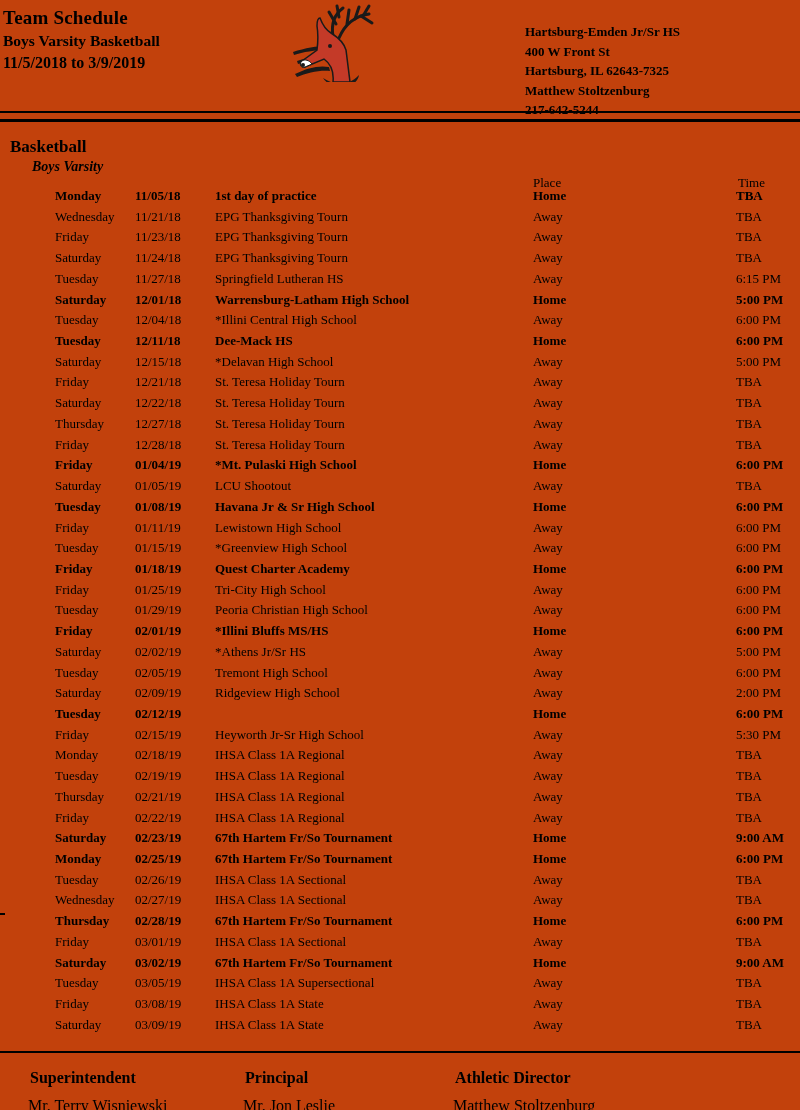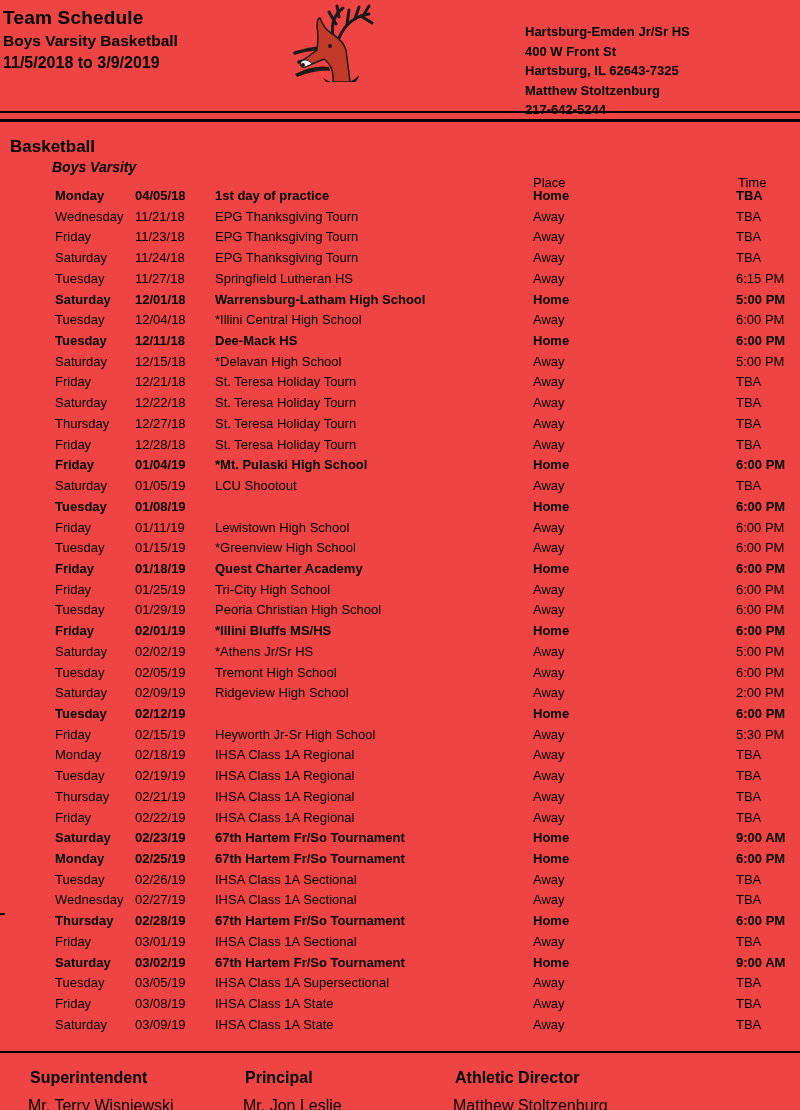--- a/index.html
+++ b/index.html
@@ -1,31 +1,31 @@
 <!DOCTYPE html>
 <html><head>
 <meta charset="utf-8">
 <style>
   html,body{margin:0;padding:0;background:#fff;}
-  .page{position:relative;width:800px;height:1110px;background:#ef4444;overflow:hidden;
-        font-family:Liberation Sans, sans-serif;color:#000;}
+  .page{position:relative;width:800px;height:1110px;background:#c2410c;overflow:hidden;
+        font-family:Liberation Serif, serif;color:#000;}
   .abs{position:absolute;}
   .b{font-weight:bold;}
   
   .title-line1{left:3px;top:7px;font-size:19px;font-weight:bold;letter-spacing:.2px;}
   .title-line2{left:3px;top:32px;font-size:15.5px;font-weight:bold;}
   .title-line3{left:3px;top:54px;font-size:16px;font-weight:bold;}
   .logo{left:293px;top:2px;width:82px;height:80px;}
   .org-block{left:525px;top:22px;font-size:13px;font-weight:bold;line-height:19.5px;}
   
   .rule-a{left:0;top:111px;width:800px;height:2px;background:#000;}
   .rule-b{left:0;top:119px;width:800px;height:3px;background:#000;}
   
   .sport{left:10px;top:137px;font-size:17px;font-weight:bold;}
-  .team{left:32px;top:159px;font-size:14px;font-weight:bold;font-style:italic;margin-left:20px;}
+  .team{left:32px;top:159px;font-size:14px;font-weight:bold;font-style:italic;}
   
   .col-head{top:175px;font-size:13px;}
   .ch-place{left:533px;}
   .ch-time{left:738px;}
   .rows{left:0;top:186px;width:721px;}
   .row{position:relative;height:20.72px;font-size:13px;line-height:20.72px;}
   .row span{position:absolute;white-space:nowrap;}
   .c-day{left:55px;}
   .c-date{left:135px;}
   .c-event{left:215px;}
@@ -94,21 +94,21 @@
 
   <div class="abs sport">Basketball</div>
   <div class="abs team">Boys Varsity</div>
 
   <div class="abs col-head ch-place">Place</div>
   <div class="abs col-head ch-time">Time</div>
 
   <div class="abs rows">
       <div class="row b">
         <span class="c-day">Monday</span>
-        <span class="c-date">04/05/18</span>
+        <span class="c-date">11/05/18</span>
         <span class="c-event">1st day of practice</span>
         <span class="c-place">Home</span>
         <span class="c-time">TBA</span>
       </div>
       <div class="row">
         <span class="c-day">Wednesday</span>
         <span class="c-date">11/21/18</span>
         <span class="c-event">EPG Thanksgiving Tourn</span>
         <span class="c-place">Away</span>
         <span class="c-time">TBA</span>
@@ -200,20 +200,21 @@
       <div class="row">
         <span class="c-day">Saturday</span>
         <span class="c-date">01/05/19</span>
         <span class="c-event">LCU Shootout</span>
         <span class="c-place">Away</span>
         <span class="c-time">TBA</span>
       </div>
       <div class="row b">
         <span class="c-day">Tuesday</span>
         <span class="c-date">01/08/19</span>
+        <span class="c-event">Havana Jr &amp; Sr High School</span>
         <span class="c-place">Home</span>
         <span class="c-time">6:00 PM</span>
       </div>
       <div class="row">
         <span class="c-day">Friday</span>
         <span class="c-date">01/11/19</span>
         <span class="c-event">Lewistown High School</span>
         <span class="c-place">Away</span>
         <span class="c-time">6:00 PM</span>
       </div>

